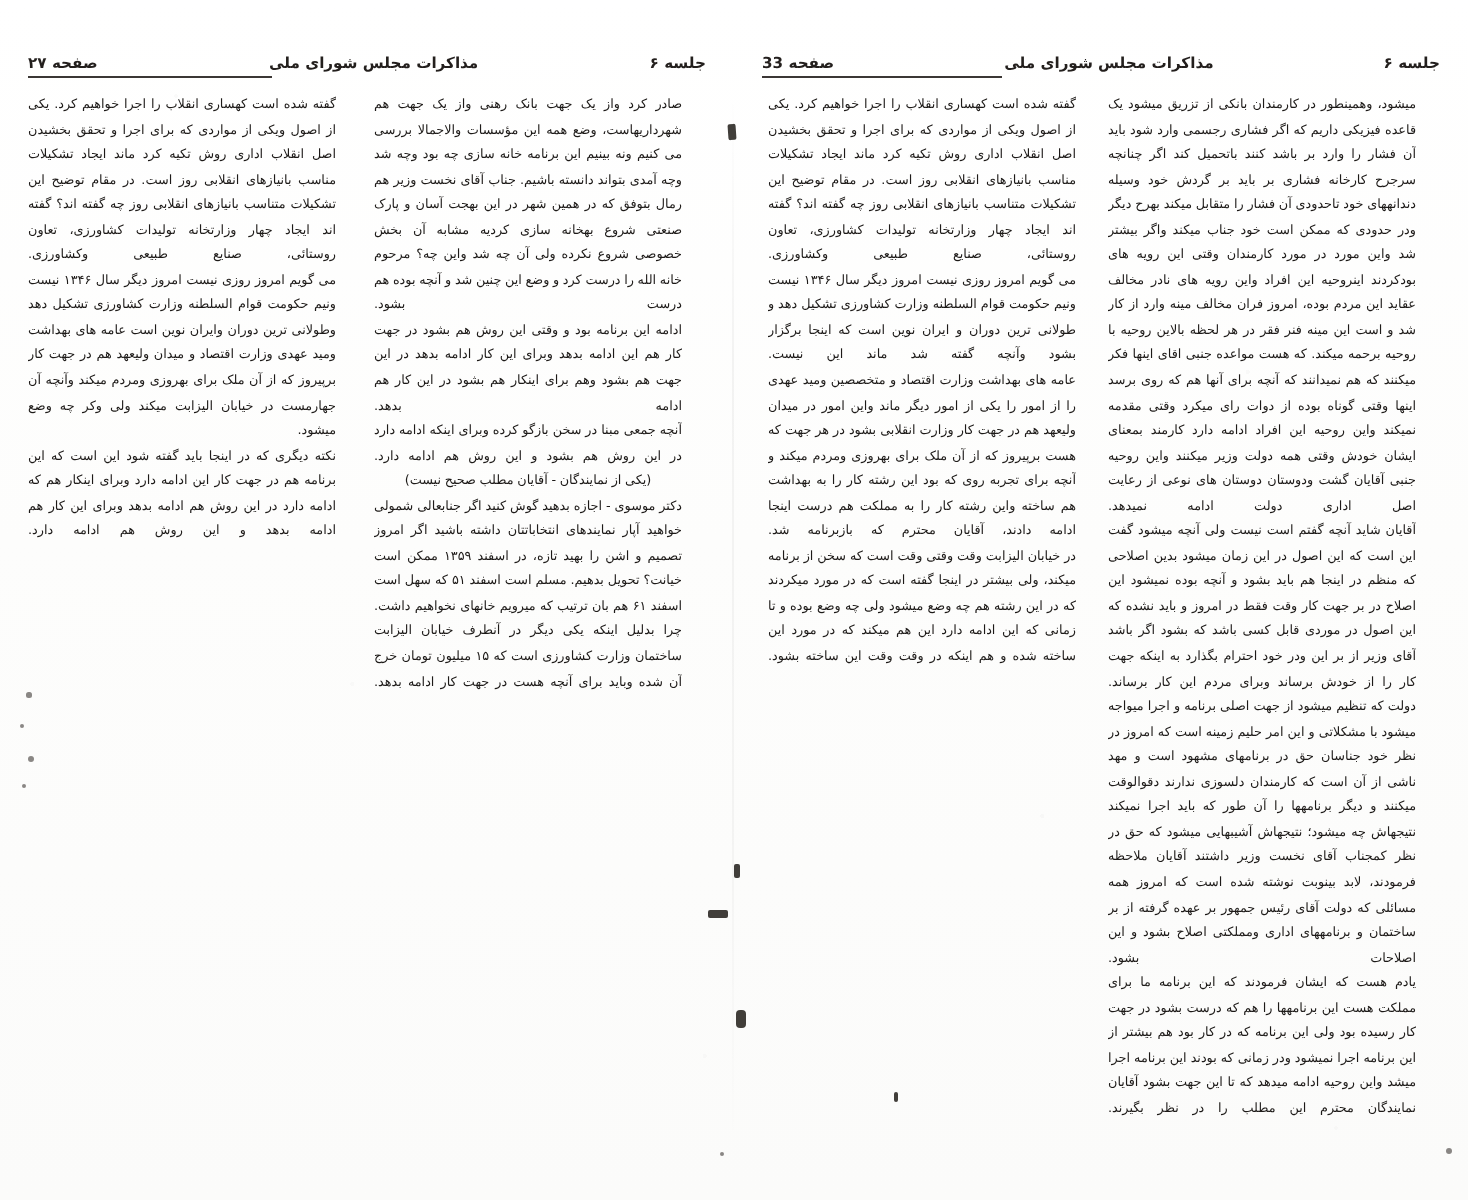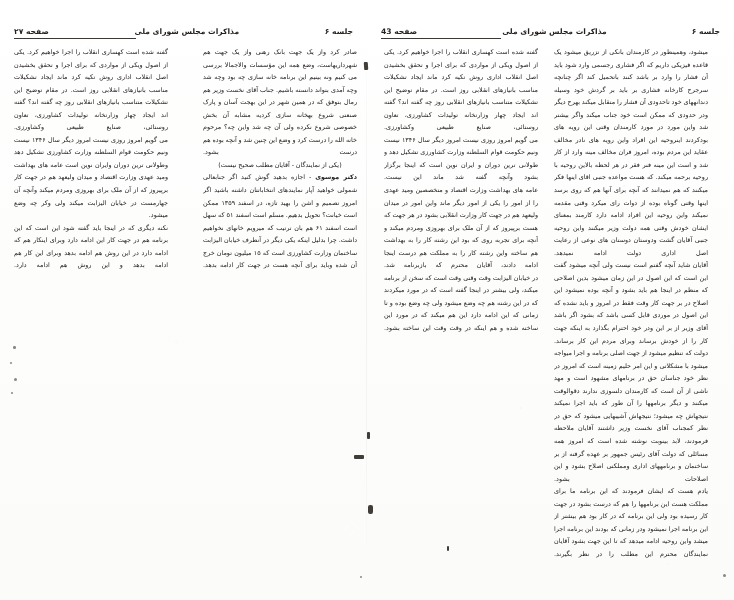--- a/index.html
+++ b/index.html
@@ -79,30 +79,30 @@
     overflow: hidden;
     text-align: justify;
     text-align-last: justify;
     font-size: 6.4px;
     line-height: 12.55px;
     color: #1d1a18;
     word-spacing: -0.2px;
   }
   #col-1 { right: 26px; }   
   #col-2 { right: 196px; }  
-  #col-3 { right: 377px; }  
+  #col-3 { right: 393px; }  
   #col-4 { right: 566px; }  
 
   .col p {
     margin: 0;
     text-indent: 0;
   }
   .col p + p { margin-top: 0; }
 
-  .speaker { font-weight: 700; }
+  .speaker { font-weight: 400; }
   .interject {
     display: block;
     text-align: left;
     text-align-last: center;
   }
 
   
   .gutter-mark {
     position: absolute;
     background: #17130f;
@@ -144,21 +144,21 @@
 
   <div id="paper-texture"></div>
 
   <div id="fold-line-center" class="fold-line"></div>
 
   <div id="page-right-sheet" class="page-sheet">
 
     <div class="page-header">
       <span class="hdr-side">جلسه ۶</span>
       <span class="hdr-center">مذاکرات مجلس شورای ملی</span>
-      <span class="hdr-side">صفحه 43</span>
+      <span class="hdr-side">صفحه 33</span>
     </div>
 
   </div>
 
   <div id="header-rule-right" class="header-rule"></div>
 
   <div id="page-left-sheet" class="page-sheet">
 
     <div class="page-header">
       <span class="hdr-side">جلسه ۶</span>
@@ -177,20 +177,22 @@
       <p>یادم هست که ایشان فرمودند که این برنامه ما برای مملکت هست این برنامهها را هم که درست بشود در جهت کار رسیده بود ولی این برنامه که در کار بود هم بیشتر از این برنامه اجرا نمیشود ودر زمانی که بودند این برنامه اجرا میشد واین روحیه ادامه میدهد که تا این جهت بشود آقایان نمایندگان محترم این مطلب را در نظر بگیرند.</p>
     </div>
   <div id="col-2" class="col">
       <p>گفته شده است کهساری انقلاب را اجرا خواهیم کرد. یکی از اصول ویکی از مواردی که برای اجرا و تحقق بخشیدن اصل انقلاب اداری روش تکیه کرد ماند ایجاد تشکیلات مناسب بانیازهای انقلابی روز است. در مقام توضیح این تشکیلات متناسب بانیازهای انقلابی روز چه گفته اند؟ گفته اند ایجاد چهار وزارتخانه تولیدات کشاورزی، تعاون روستائی، صنایع طبیعی وکشاورزی.</p>
       <p>می گویم امروز روزی نیست امروز دیگر سال ۱۳۴۶ نیست ونیم حکومت قوام السلطنه وزارت کشاورزی تشکیل دهد و طولانی ترین دوران و ایران نوین است که اینجا برگزار بشود وآنچه گفته شد ماند این نیست.</p>
       <p>عامه های بهداشت وزارت اقتصاد و متخصصین ومید عهدی را از امور را یکی از امور دیگر ماند واین امور در میدان ولیعهد هم در جهت کار وزارت انقلابی بشود در هر جهت که هست برپیروز که از آن ملک برای بهروزی ومردم میکند و آنچه برای تجربه روی که بود این رشته کار را به بهداشت هم ساخته واین رشته کار را به مملکت هم درست اینجا ادامه دادند، آقایان محترم که بازبرنامه شد.</p>
       <p>در خیابان الیزابت وقت وقتی وقت است که سخن از برنامه میکند، ولی بیشتر در اینجا گفته است که در مورد میکردند که در این رشته هم چه وضع میشود ولی چه وضع بوده و تا زمانی که این ادامه دارد این هم میکند که در مورد این ساخته شده و هم اینکه در وقت وقت این ساخته بشود.</p>
     </div>
   <div id="col-3" class="col">
       <p>صادر کرد واز یک جهت بانک رهنی واز یک جهت هم شهرداریهاست، وضع همه این مؤسسات والاجمالا بررسی می کنیم ونه بینیم این برنامه خانه سازی چه بود وچه شد وچه آمدی بتواند دانسته باشیم. جناب آقای نخست وزیر هم رمال بتوفق که در همین شهر در این بهجت آسان و پارک صنعتی شروع بهخانه سازی کردیه مشابه آن بخش خصوصی شروع نکرده ولی آن چه شد واین چه؟ مرحوم خانه الله را درست کرد و وضع این چنین شد و آنچه بوده هم درست بشود.</p>
+      <p>ادامه این برنامه بود و وقتی این روش هم بشود در جهت کار هم این ادامه بدهد وبرای این کار ادامه بدهد در این جهت هم بشود وهم برای اینکار هم بشود در این کار هم ادامه بدهد.</p>
+      <p>آنچه جمعی مبنا در سخن بازگو کرده وبرای اینکه ادامه دارد در این روش هم بشود و این روش هم ادامه دارد.</p>
       <p class="interject">(یکی از نمایندگان - آقایان مطلب صحیح نیست)</p>
       <p><span class="speaker">دکتر موسوی</span> - اجازه بدهید گوش کنید اگر جنابعالی شمولی خواهید آپار نمایندهای انتخاباتتان داشته باشید اگر امروز تصمیم و اشن را بهید تازه، در اسفند ۱۳۵۹ ممکن است خیانت؟ تحویل بدهیم. مسلم است اسفند ۵۱ که سهل است اسفند ۶۱ هم بان ترتیب که میرویم خانهای نخواهیم داشت. چرا بدلیل اینکه یکی دیگر در آنطرف خیابان الیزابت ساختمان وزارت کشاورزی است که ۱۵ میلیون تومان خرج آن شده وباید برای آنچه هست در جهت کار ادامه بدهد.</p>
     </div>
   <div id="col-4" class="col">
       <p>گفته شده است کهساری انقلاب را اجرا خواهیم کرد. یکی از اصول ویکی از مواردی که برای اجرا و تحقق بخشیدن اصل انقلاب اداری روش تکیه کرد ماند ایجاد تشکیلات مناسب بانیازهای انقلابی روز است. در مقام توضیح این تشکیلات متناسب بانیازهای انقلابی روز چه گفته اند؟ گفته اند ایجاد چهار وزارتخانه تولیدات کشاورزی، تعاون روستائی، صنایع طبیعی وکشاورزی.</p>
       <p>می گویم امروز روزی نیست امروز دیگر سال ۱۳۴۶ نیست ونیم حکومت قوام السلطنه وزارت کشاورزی تشکیل دهد وطولانی ترین دوران وایران نوین است عامه های بهداشت ومید عهدی وزارت اقتصاد و میدان ولیعهد هم در جهت کار برپیروز که از آن ملک برای بهروزی ومردم میکند وآنچه آن جهارمست در خیابان الیزابت میکند ولی وکر چه وضع میشود.</p>
       <p>نکته دیگری که در اینجا باید گفته شود این است که این برنامه هم در جهت کار این ادامه دارد وبرای اینکار هم که ادامه دارد در این روش هم ادامه بدهد وبرای این کار هم ادامه بدهد و این روش هم ادامه دارد.</p>
     </div>
 
   <div id="gutter-mark-top" class="gutter-mark"></div>

